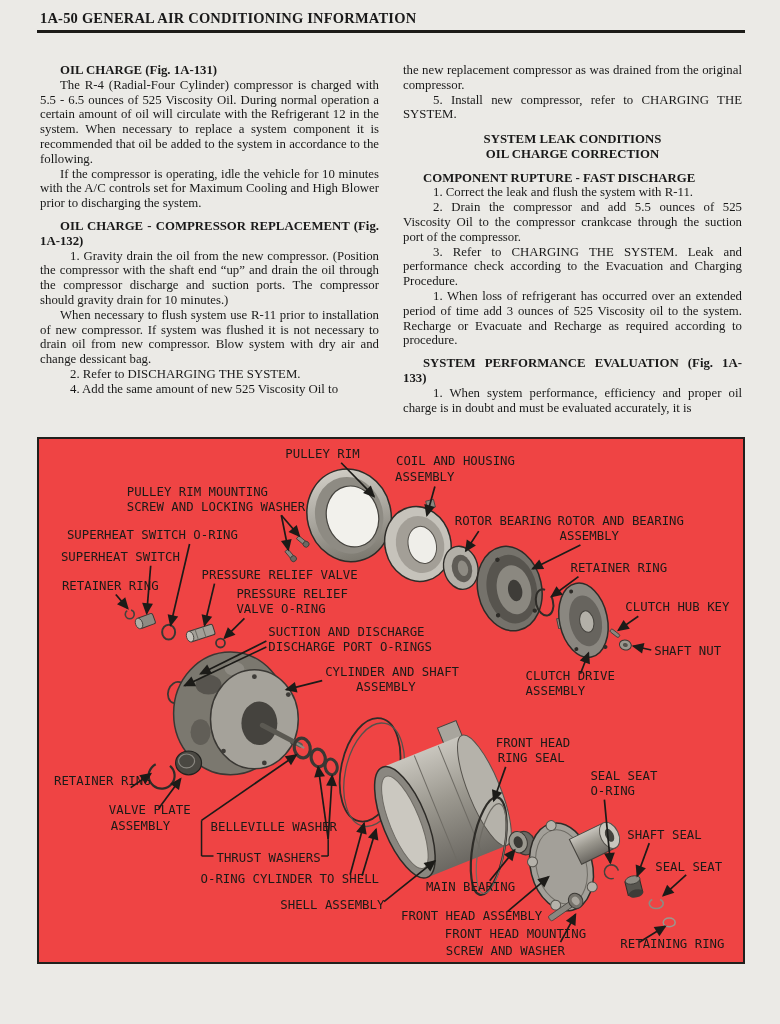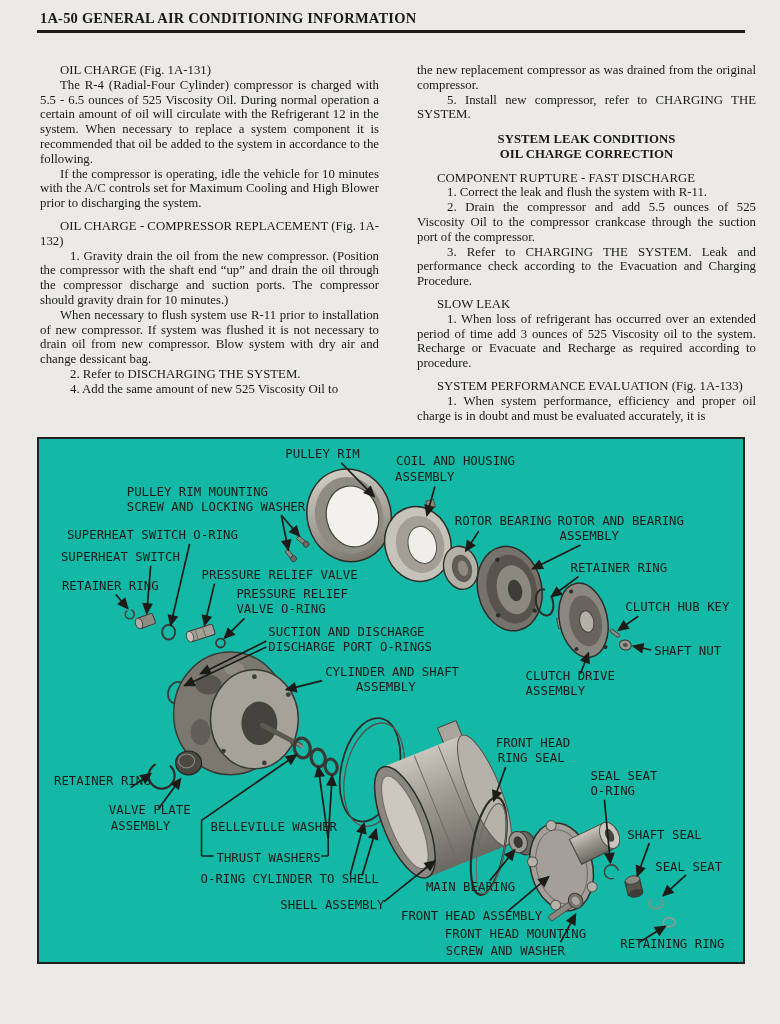--- a/index.html
+++ b/index.html
@@ -2,29 +2,29 @@
 <html><head>
 <meta charset="utf-8">
 <style>
   html,body{margin:0;padding:0;}
   .page{position:relative;width:780px;height:1024px;background:#ebeae6;overflow:hidden;
         font-family:"Liberation Serif", serif;color:#191919;}
   .hdr{position:absolute;left:40px;top:10px;font-size:14.5px;font-weight:bold;letter-spacing:.2px;}
   .hrule{position:absolute;left:37px;top:30px;width:708px;height:3px;background:#1c1b18;}
   .col{position:absolute;top:63px;width:339px;font-size:12.8px;line-height:14.8px;text-align:justify;}
   .col-l{left:40px;}
-  .col-r{left:417px;}
+  .col-r{left:403px;}
   .col p{margin:0;text-indent:20px;}
   .col p.step{text-indent:30px;}
   .col p.noind{text-indent:0;}
-  .h{font-weight:normal;margin:0;text-align:justify;}
+  .h{font-weight:bold;margin:0;text-align:justify;}
   .h.sp{margin-top:8px;}
   .hc{font-weight:bold;text-align:center;margin:10px 0 8px 0;line-height:15.2px;}
   .figbox{position:absolute;left:37px;top:437px;width:708px;height:527px;border:2px solid #21201d;
-          background:#14b8a6;box-sizing:border-box;}
+          background:#ef4444;box-sizing:border-box;}
   .figbox svg{display:block;width:100%;height:100%;}
   .caption{position:absolute;left:0;top:1021px;width:780px;
            font-size:13.5px;font-weight:bold;}
   .flbl{font-family:"DejaVu Sans Mono", monospace;font-size:12.4px;fill:#1b1a17;}
   .ldr{stroke:#1c1b18;stroke-width:1.7;fill:none;marker-end:url(#ah);}
   .brk{stroke:#1c1b18;stroke-width:1.5;fill:none;}
 </style>
 </head>
 <body>
 
@@ -47,21 +47,20 @@
     <p class="noind">the new replacement compressor as was drained from the original compressor.</p>
     <p class="step">5. Install new compressor, refer to CHARGING THE SYSTEM.</p>
     <div class="hc">
       <div>SYSTEM LEAK CONDITIONS</div>
       <div>OIL CHARGE CORRECTION</div>
     </div>
     <p class="h">COMPONENT RUPTURE - FAST DISCHARGE</p>
     <p class="step">1. Correct the leak and flush the system with R-11.</p>
     <p class="step">2. Drain the compressor and add 5.5 ounces of 525 Viscosity Oil to the compressor crankcase through the suction port of the compressor.</p>
     <p class="step">3. Refer to CHARGING THE SYSTEM. Leak and performance check according to the Evacuation and Charging Procedure.</p>
-    <p class="h sp">SLOW LEAK</p>
     <p class="step">1. When loss of refrigerant has occurred over an extended period of time add 3 ounces of 525 Viscosity oil to the system. Recharge or Evacuate and Recharge as required according to procedure.</p>
     <p class="h sp">SYSTEM PERFORMANCE EVALUATION (Fig. 1A-133)</p>
     <p class="step">1. When system performance, efficiency and proper oil charge is in doubt and must be evaluated accurately, it is</p>
   </div>
 
   <div class="figbox">
     <svg viewBox="0 0 706 528" preserveAspectRatio="none">
       <defs>
         <marker id="ah" viewBox="0 0 8 8" refX="6.5" refY="4" markerWidth="8" markerHeight="8" orient="auto">
           <path d="M0.5,0.8 L7.5,4 L0.5,7.2 Z" fill="#1c1b18"></path>

